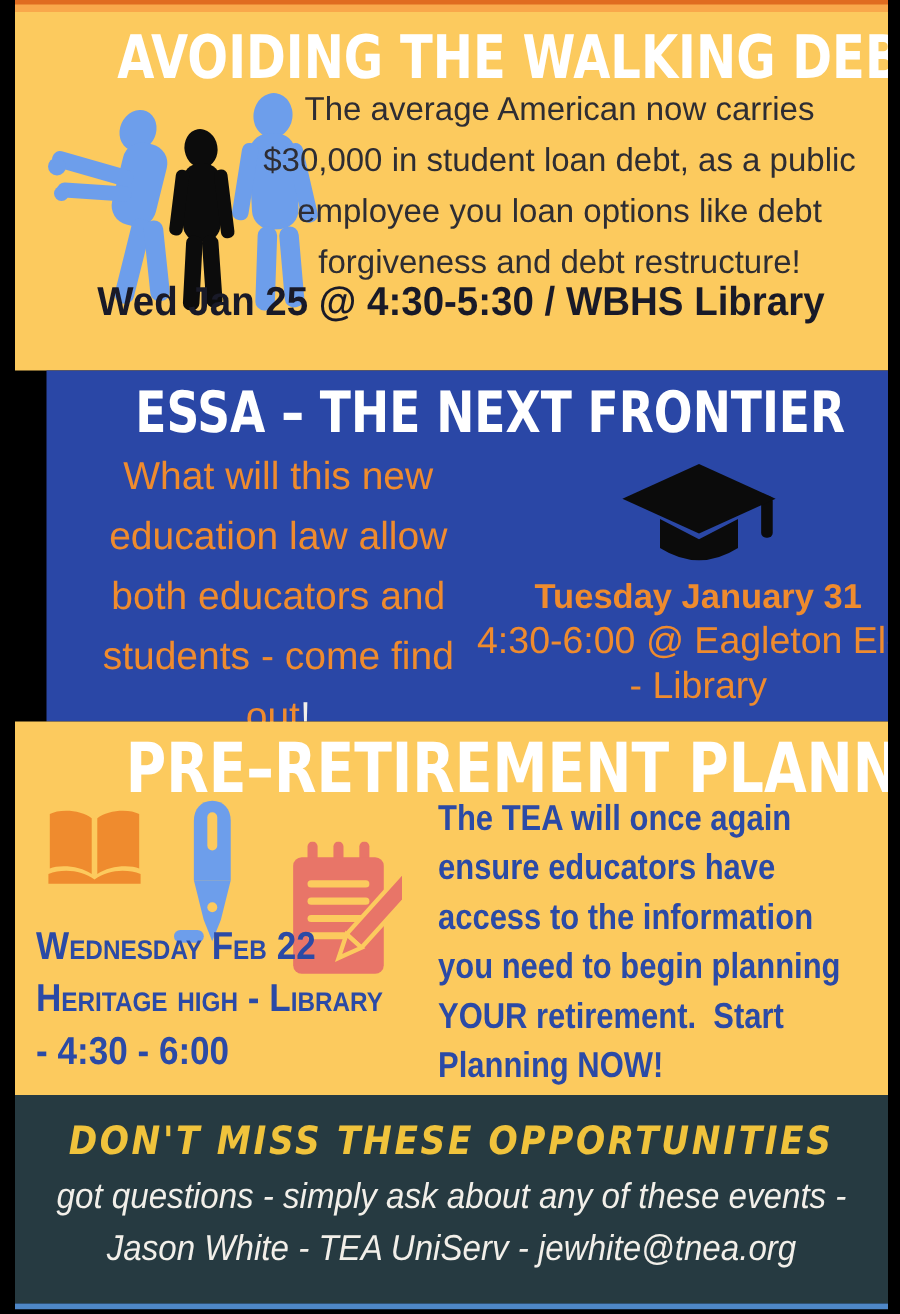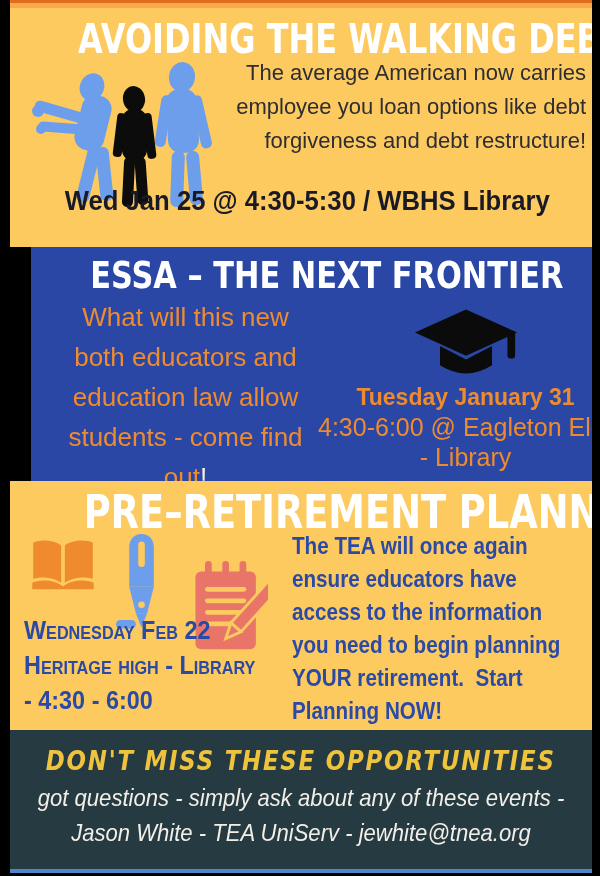--- a/index.html
+++ b/index.html
@@ -25,21 +25,21 @@
     position:absolute;left:0;right:0;text-align:center;white-space:nowrap;
     font-family:"DejaVu Sans",sans-serif;font-weight:bold;color:#fff;
   }
   .big-title > span{display:inline-block;transform:scaleX(0.8);transform-origin:center;}
   .line{white-space:pre;}
 
   
   #debt-title{top:8px;font-size:40px;letter-spacing:0px;}
   #zombies{position:absolute;left:22px;top:50px;width:190px;height:152px;}
   #debt-body{
-    position:absolute;left:150px;top:48px;width:426px;text-align:right;
+    position:absolute;left:150px;top:48px;width:426px;text-align:center;
     font-size:22px;line-height:34px;color:var(--dark-body-text,#2e2d33);
   }
   #debt-schedule{
     position:absolute;left:0;right:0;top:178px;text-align:center;white-space:nowrap;
     font-weight:bold;font-size:27px;color:var(--near-black-text,#191a28);padding-left:12px;
   }
   #debt-schedule > span{display:inline-block;transform:scaleX(0.95);transform-origin:center;}
 
   
   #essa-title{top:6px;font-size:38px;}
@@ -126,38 +126,39 @@
         <rect x="90" y="50" width="25" height="52" rx="11"></rect>
         <rect x="83" y="54" width="9" height="44" rx="4" transform="rotate(7 87 76)"></rect>
         <rect x="113" y="54" width="9" height="46" rx="4" transform="rotate(-7 117 77)"></rect>
         <rect x="91" y="98" width="11" height="50" rx="5" transform="rotate(3 96 123)"></rect>
         <rect x="104" y="98" width="11" height="48" rx="5" transform="rotate(-4 109 122)"></rect>
       </g>
     </svg>
 
     <div id="debt-body">
       <div class="line">The average American now carries</div>
+      <div class="line">$30,000 in student loan debt, as a public</div>
       <div class="line">employee you loan options like debt</div>
       <div class="line">forgiveness and debt restructure!</div>
     </div>
 
     <div id="debt-schedule">
       <span>Wed Jan 25 @ 4:30-5:30 / WBHS Library</span>
     </div>
   </div>
 
   <div class="sec" id="sec-essa">
     <div class="big-title" id="essa-title">
       <span>ESSA – THE NEXT FRONTIER</span>
     </div>
 
     <div id="essa-question">
       <div class="line">What will this new</div>
+      <div class="line">education law allow</div>
       <div class="line">both educators and</div>
-      <div class="line">education law allow</div>
       <div class="line">students - come find</div>
       <div class="line"><span>out</span><span class="excl">!</span></div>
     </div>
 
     <div id="essa-right">
       <svg id="grad-cap" viewBox="0 0 110 80" aria-hidden="true">
         <g fill="var(--cap-black,#0b0b0b)">
           <rect x="98" y="24" width="8" height="29" rx="3.5"></rect>
           <path d="M28,40 L55,54 L82,40 L82,60 Q55,77 28,60 Z"></path>
           <polygon points="55,2 108,26 55,50 2,26"></polygon>

